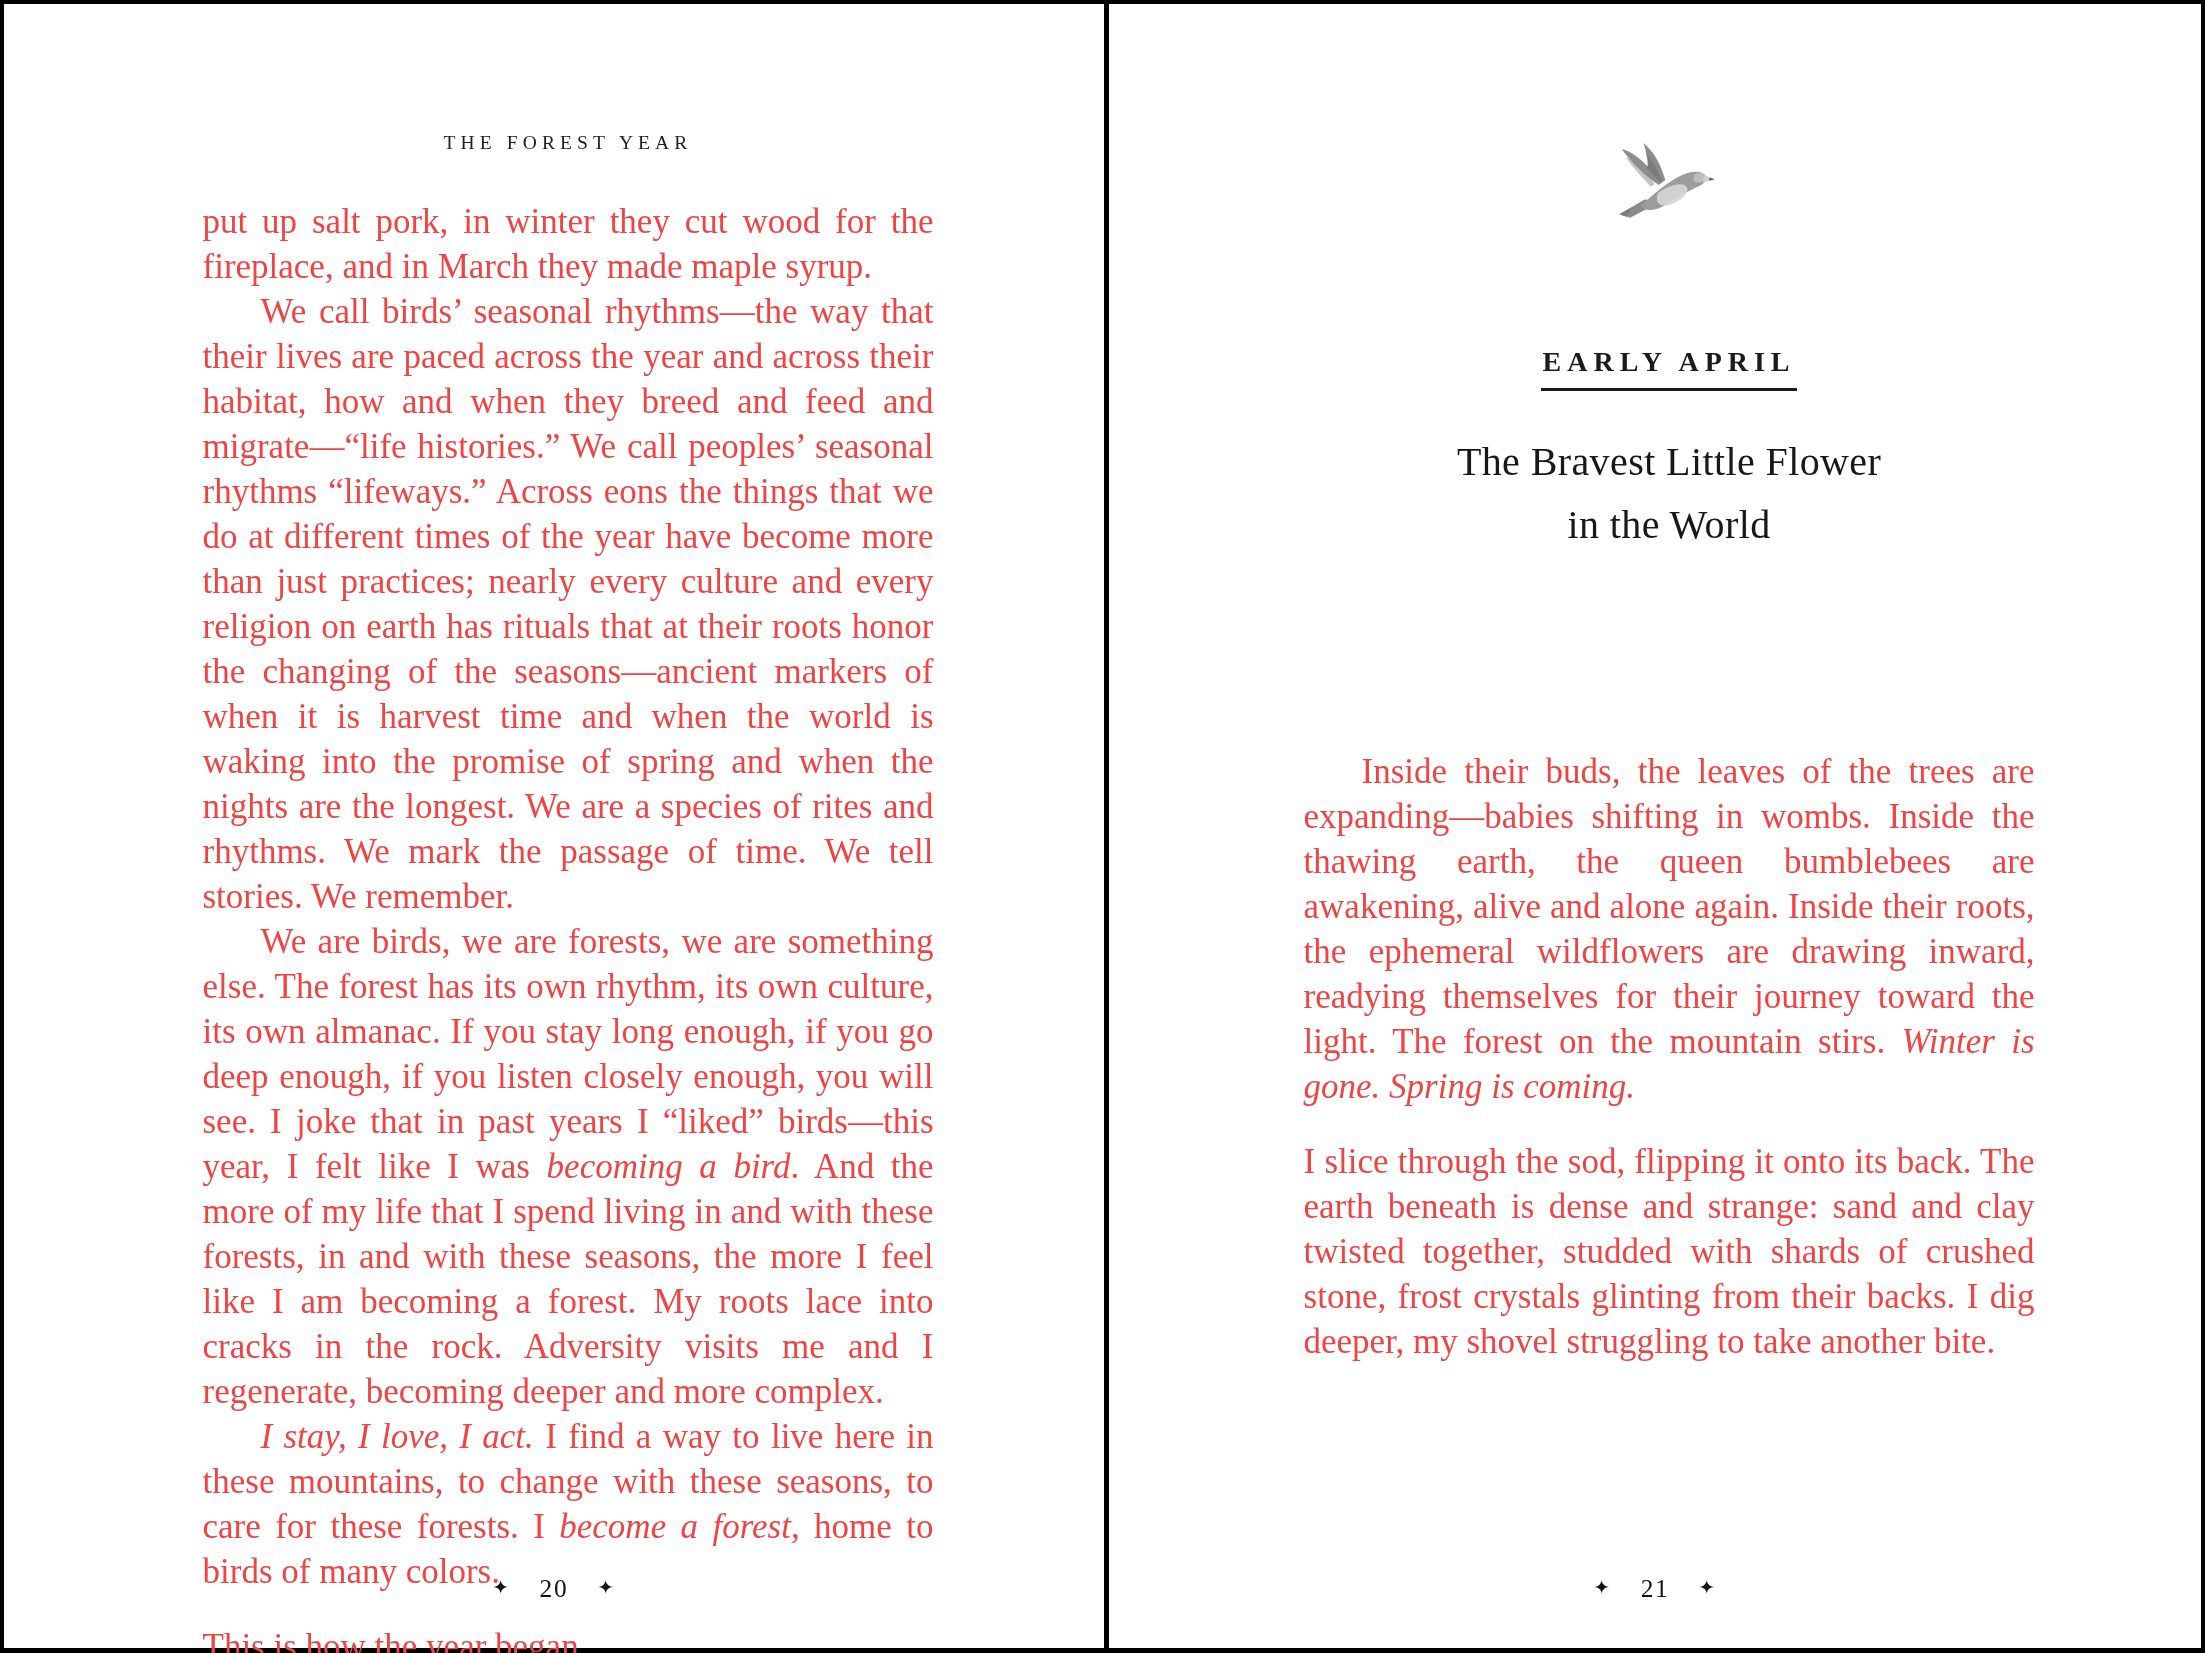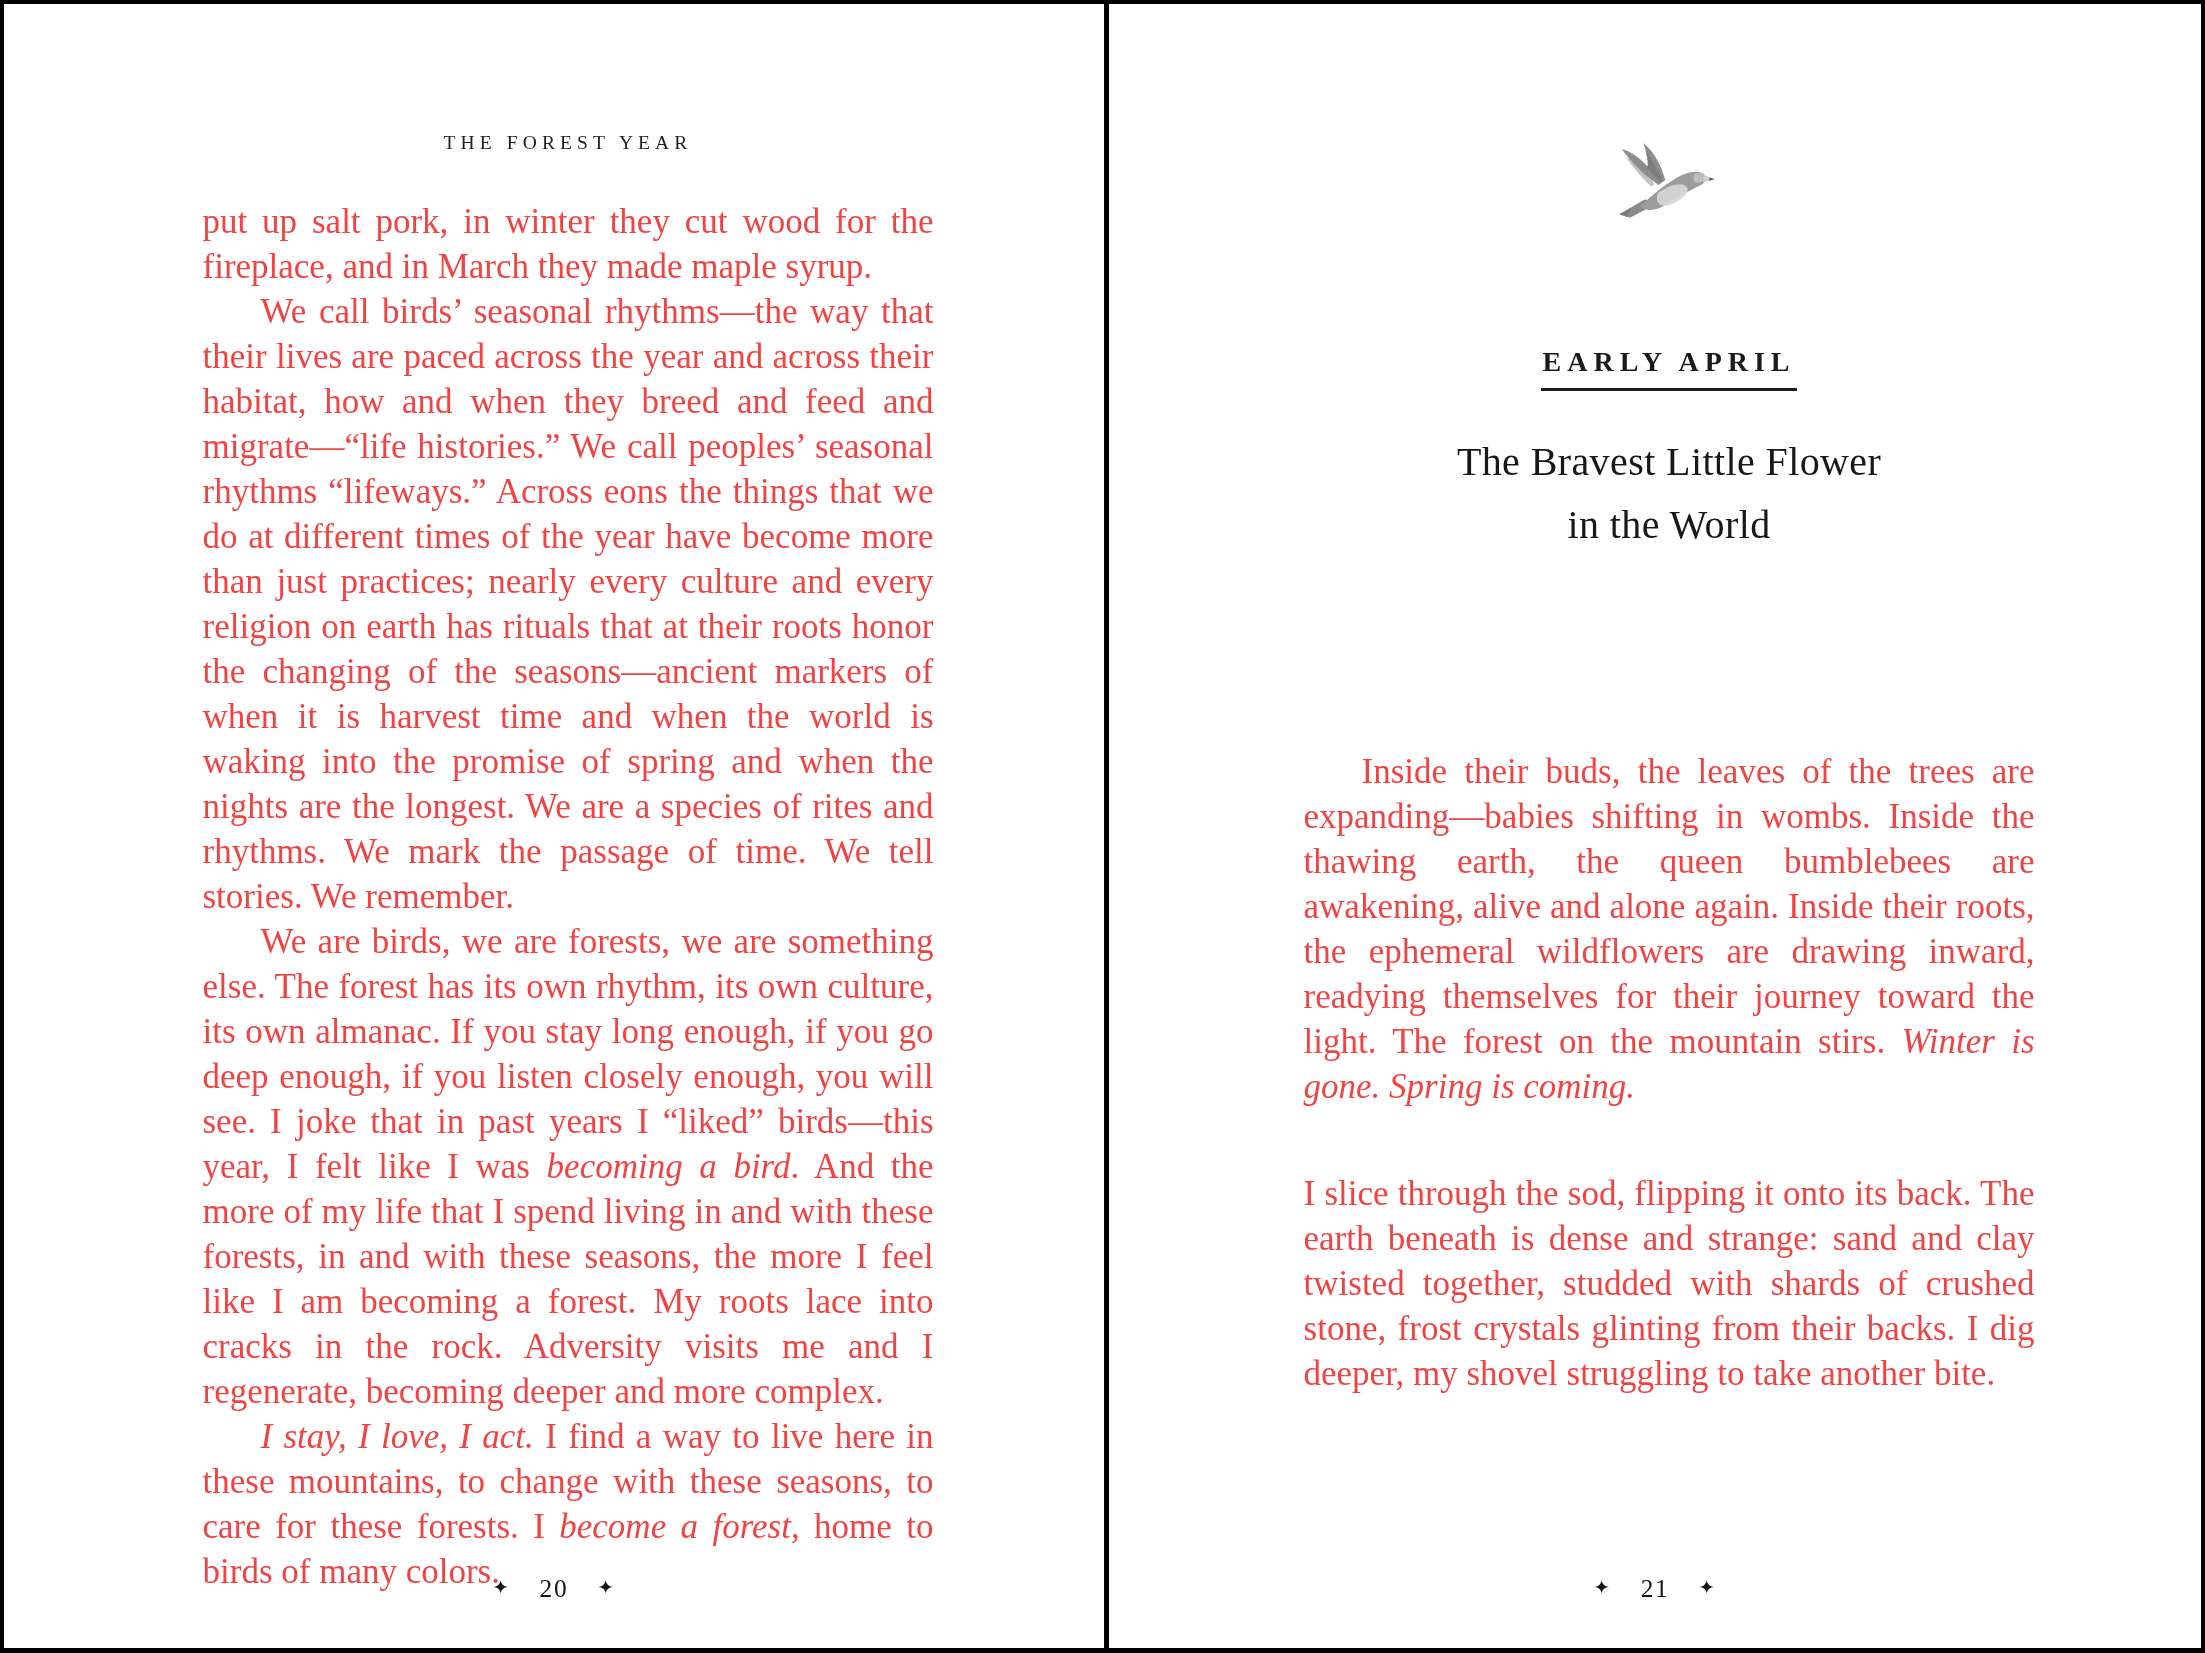--- a/index.html
+++ b/index.html
@@ -45,21 +45,21 @@
     margin: 45px auto 0 auto;
     font-size: 35px;
     line-height: 45px;
     text-align: justify;
     color: #ef4444;
   }
   .page.right .body-text { margin-top: 193px; }
 
   .body-text p { margin: 0; }
   .body-text p.indent { text-indent: 58px; }
-  .body-text p.gap-before { margin-top: 62px; }
+  .body-text p.gap-before { margin-top: 30px; }
   .body-text em { font-style: italic; }
 
   
   .bird-wrap {
     width: 109px;
     margin: 136px auto 0 auto;
   }
   .bird-wrap svg { display: block; width: 109px; height: 85px; }
 
   .kicker-row { text-align: center; margin-top: 121px; }

